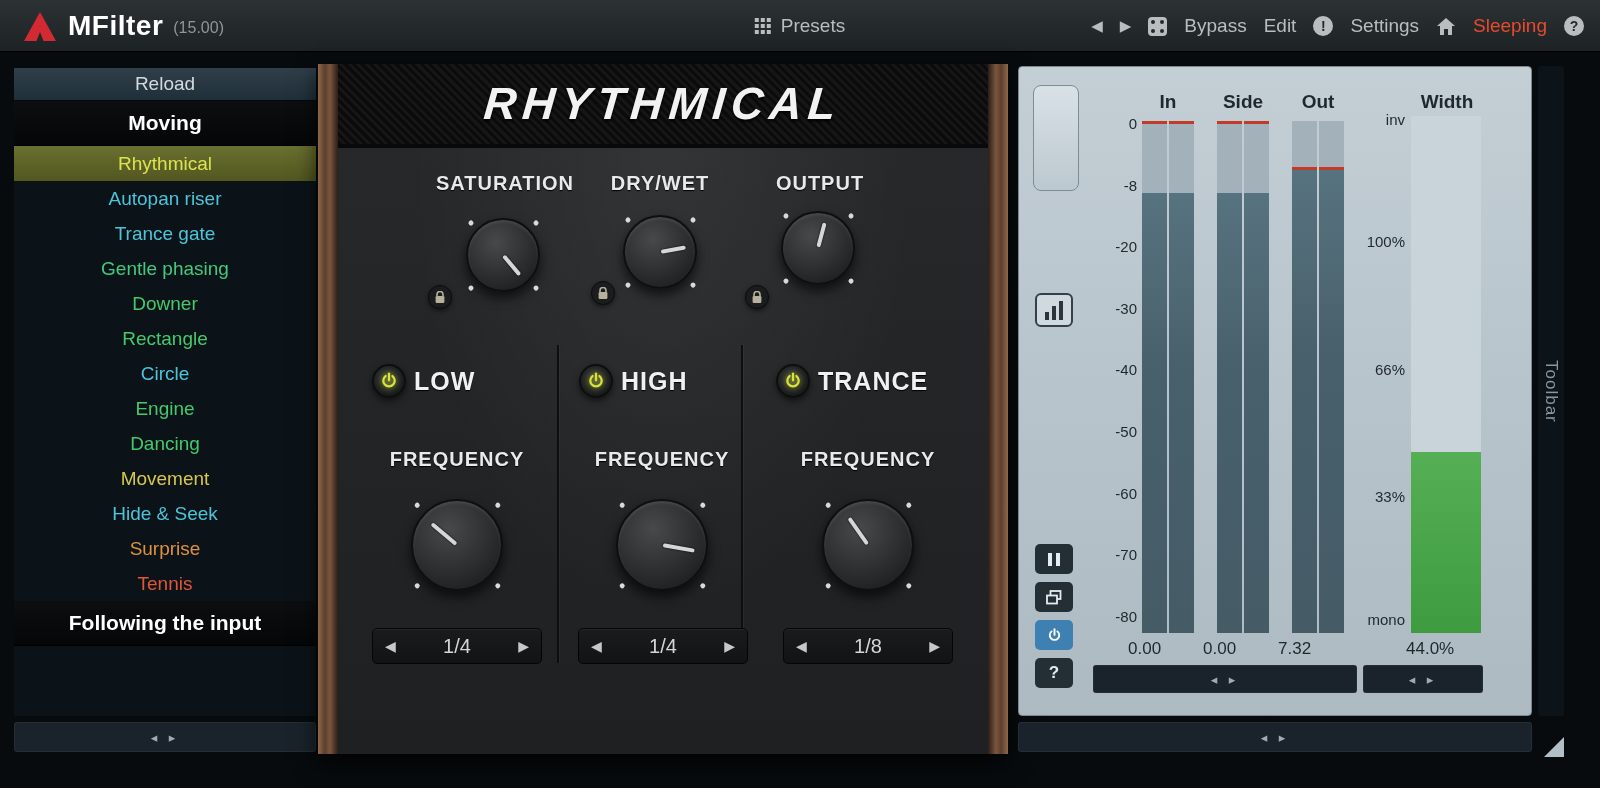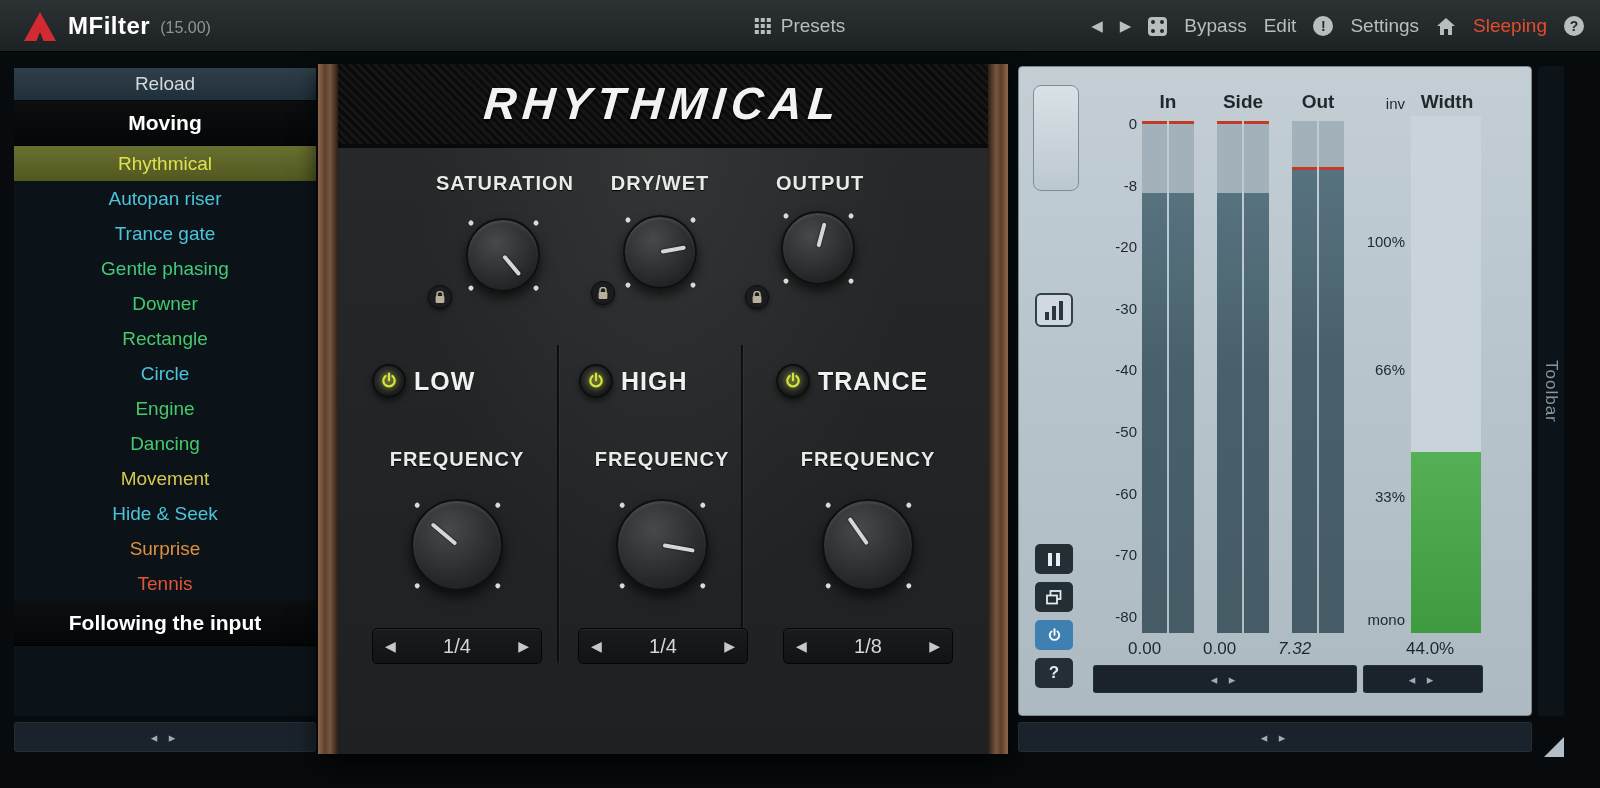--- a/index.html
+++ b/index.html
@@ -4,21 +4,21 @@
 <style>
   *{margin:0;padding:0;box-sizing:border-box;}
   html,body{background:#000;}
   body{font-family:"Liberation Sans",sans-serif;}
   #app{position:relative;width:1600px;height:788px;background:#070b0d;overflow:hidden;}
 
   
   .topbar{position:absolute;left:0;top:0;width:1600px;height:52px;
     background:linear-gradient(#2c3133,#1d2224);border-bottom:1px solid #000;}
   .brand{position:absolute;left:22px;top:0;height:52px;display:flex;align-items:center;gap:10px;}
-  .app-name{color:#ffffff;font-size:24px;font-weight:bold;letter-spacing:.5px;}
+  .app-name{color:#ffffff;font-size:28px;font-weight:bold;letter-spacing:.5px;}
   .app-version{color:#8f9698;font-size:16px;padding-top:4px;}
   .topbar-center{position:absolute;left:50%;top:0;height:52px;transform:translateX(-50%);
     display:flex;align-items:center;gap:10px;color:#b9bdbe;font-size:19px;cursor:pointer;}
   .grid-icon{display:grid;grid-template-columns:repeat(3,4px);grid-gap:2px;}
   .grid-icon i{width:4px;height:4px;background:#b9bdbe;}
   .topbar-right{position:absolute;right:16px;top:0;height:52px;display:flex;align-items:center;gap:17px;
     color:#b9bdbe;font-size:19px;}
   .tb-arrow{color:#b9bdbe;font-size:15px;cursor:pointer;}
   .tb-text{cursor:pointer;}
   .circle-badge{width:20px;height:20px;border-radius:50%;background:#b9bdbe;color:#22282b;
@@ -441,33 +441,33 @@
       <div class="fill" style="height: 91%;">
         <div class="cap"></div>
       </div>
     </div>
     <div class="track" style="left:300px;">
       <div class="fill" style="height: 91%;">
         <div class="cap"></div>
       </div>
     </div>
 
-    <div class="w-label" style="top:36px;">inv</div>
+    <div class="w-label" style="top:52px;">inv</div>
     <div class="w-label" style="top:174px;">100%</div>
     <div class="w-label" style="top:302px;">66%</div>
     <div class="w-label" style="top:429px;">33%</div>
     <div class="w-label" style="top:552px;">mono</div>
 
     <div class="wtrack">
       <div class="wfill" style="height: 35%;"></div>
     </div>
 
     <div class="m-val" style="left:109px;">0.00</div>
     <div class="m-val" style="left:184px;">0.00</div>
-    <div class="m-val" style="left:259px;font-style:italic;">7.32</div>
+    <div class="m-val" style="left:259px;">7.32</div>
     <div class="m-val" style="left:387px;">44.0%</div>
 
     <div class="m-scroll1">
       <div class="scrollstrip">
           <span>◂ ▸</span>
         </div>
     </div>
     <div class="m-scroll2">
       <div class="scrollstrip">
           <span>◂ ▸</span>

